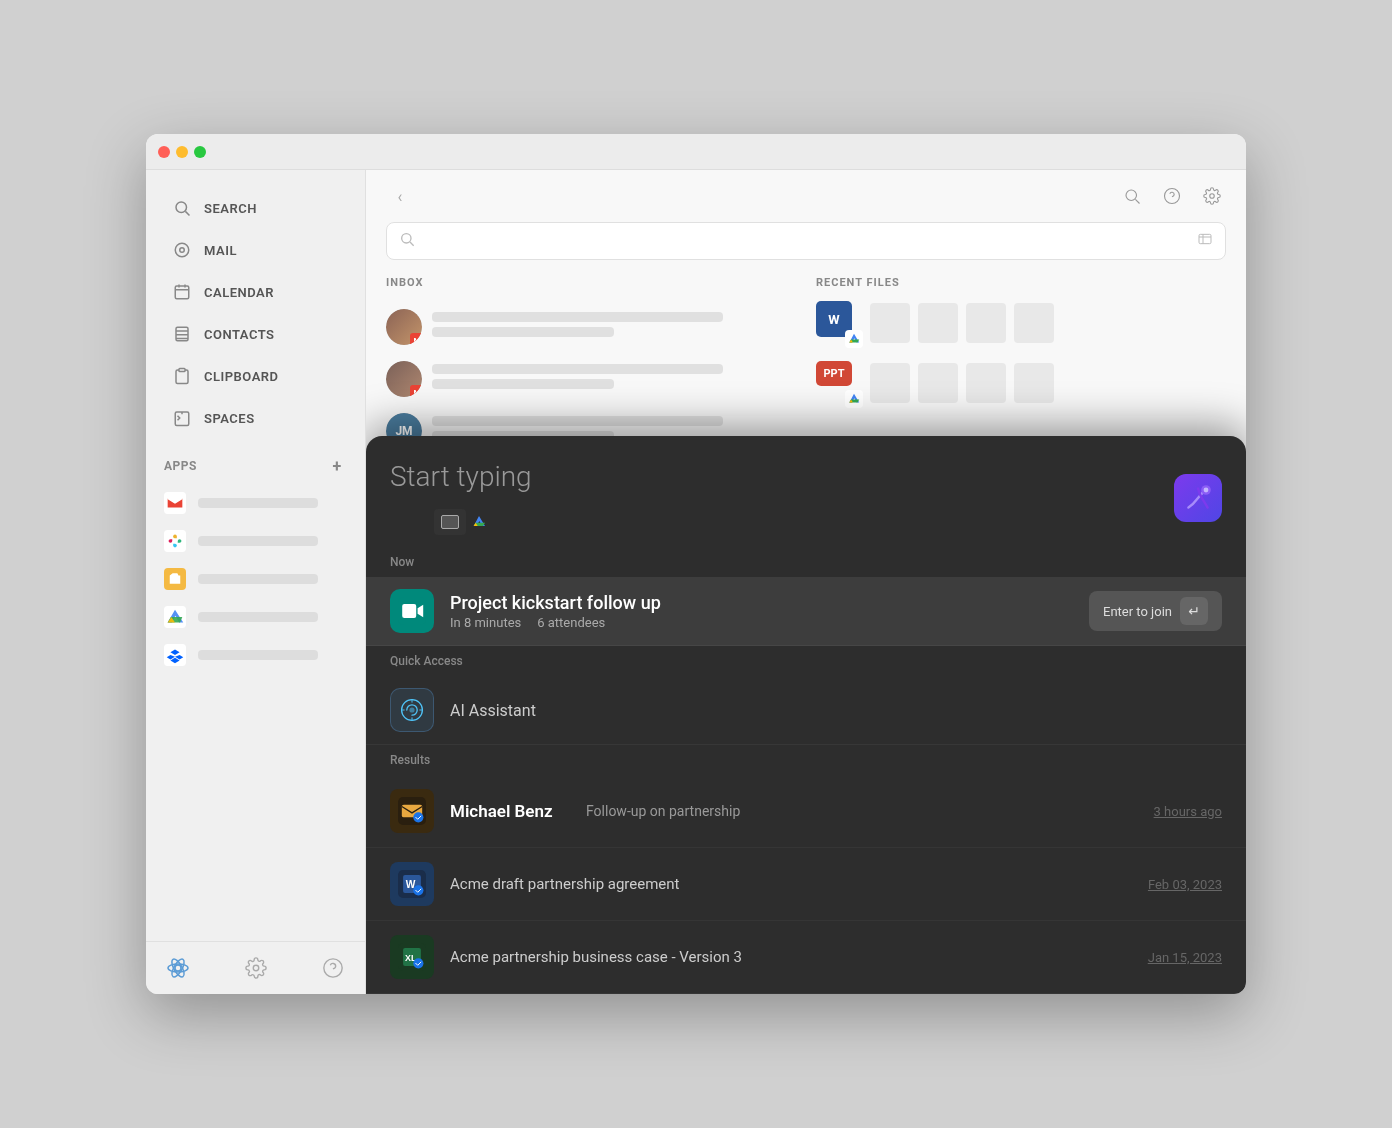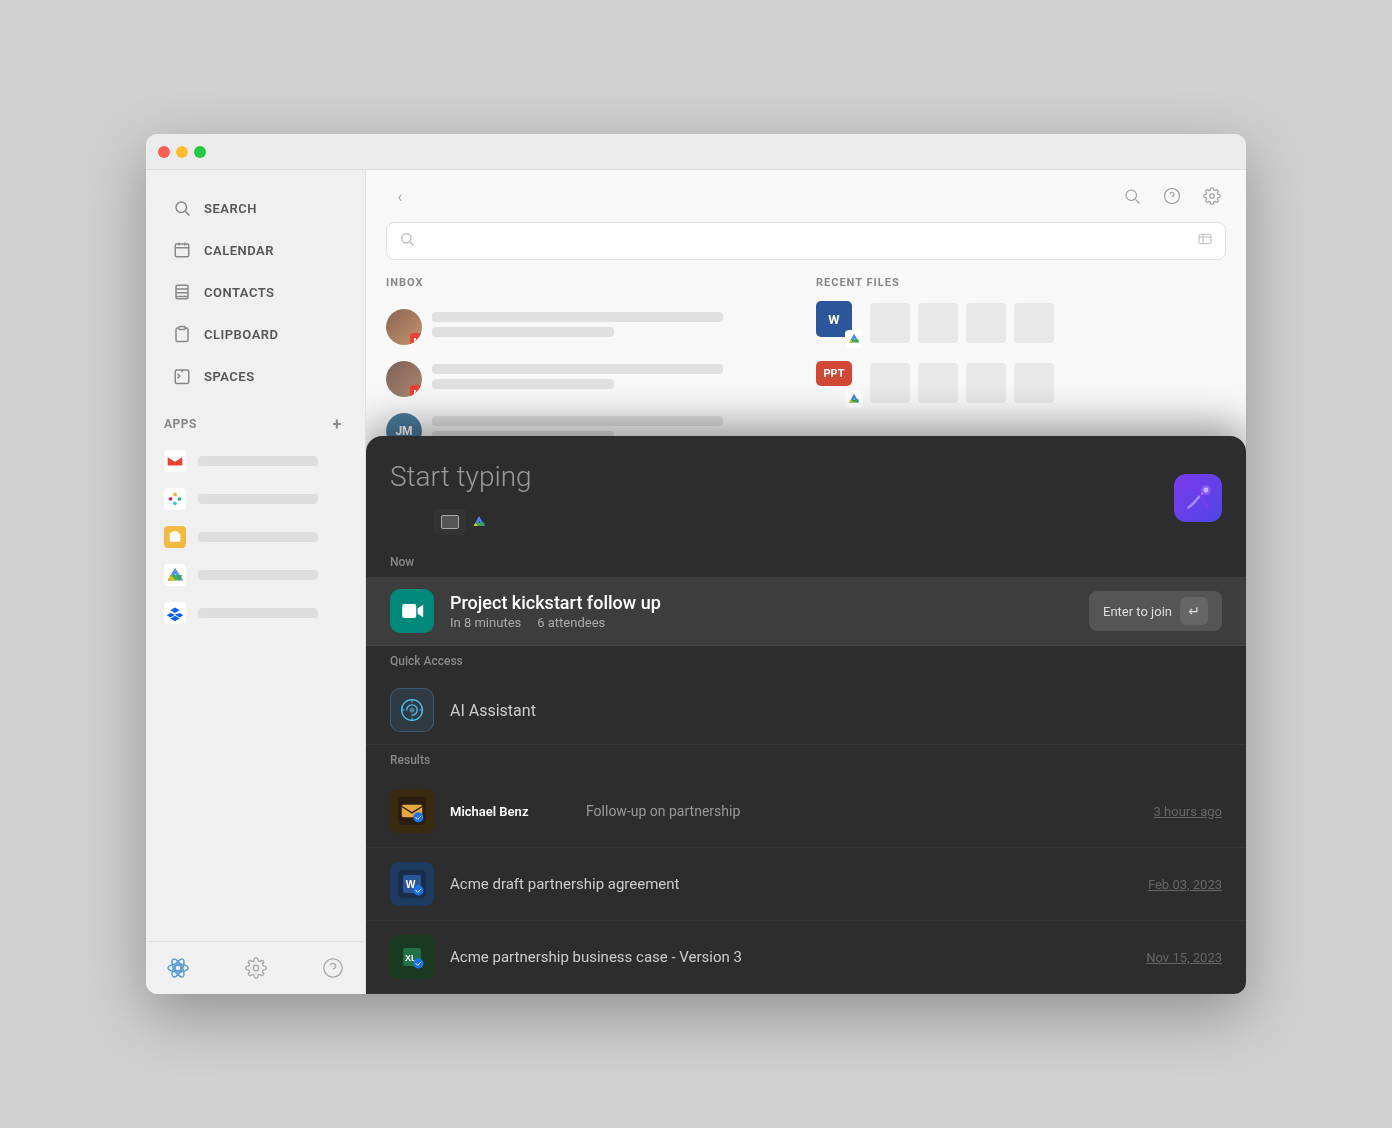--- a/index.html
+++ b/index.html
@@ -428,21 +428,21 @@
       justify-content: center;
       overflow: hidden;
     }
     .result-content {
       flex: 1;
       display: flex;
       align-items: center;
       gap: 16px;
     }
     .result-sender {
-      font-size: 13px;
+      font-size: 17px;
       color: #fff;
       font-weight: 600;
       min-width: 120px;
     }
     .result-subject {
       font-size: 14px;
       color: #999;
     }
     .result-time {
       font-size: 13px;
@@ -539,20 +539,29 @@
         <div class="nav-item">
           <div class="nav-icon">
             <svg class="icon-svg" viewBox="0 0 24 24" fill="none" stroke="currentColor" stroke-width="2">
               <circle cx="11" cy="11" r="7"></circle>
                 <line x1="16.5" y1="16.5" x2="22" y2="22"></line>
             </svg>
           </div>
           <span>SEARCH</span>
         </div>
 
+        <div class="nav-item">
+          <div class="nav-icon">
+            <svg class="icon-svg" viewBox="0 0 24 24" fill="none" stroke="currentColor" stroke-width="2">
+              <circle cx="12" cy="12" r="9"></circle>
+                <circle cx="12" cy="12" r="3"></circle>
+            </svg>
+          </div>
+          <span>MAIL</span>
+        </div>
 
         <div class="nav-item">
           <div class="nav-icon">
             <svg class="icon-svg" viewBox="0 0 24 24" fill="none" stroke="currentColor" stroke-width="2">
               <rect x="3" y="4" width="18" height="17" rx="2"></rect>
               <line x1="3" y1="9" x2="21" y2="9"></line>
               <line x1="8" y1="2" x2="8" y2="6"></line>
               <line x1="16" y1="2" x2="16" y2="6"></line>
             </svg>
           </div>
@@ -915,19 +924,19 @@
             <svg width="28" height="28" viewBox="0 0 44 44" fill="none">
               <rect width="44" height="44" rx="8" fill="#1a3a22"></rect>
               <rect x="8" y="8" width="28" height="28" rx="3" fill="#217346"></rect>
               <text x="11" y="28" fill="white" font-size="14" font-weight="bold" font-family="Arial">XL</text>
               <circle cx="32" cy="32" r="8" fill="#1a73e8"></circle>
               <path d="M28 32l3 3 5-5" stroke="white" stroke-width="1.5" stroke-linecap="round"></path>
             </svg>
           </div>
           <div class="result-content">
             <span class="result-filename">Acme partnership business case - Version 3</span>
-            <span class="result-time">Nov 15, 2023</span>
+            <span class="result-time">Jan 15, 2023</span>
           </div>
         </div>
       </div>
     </div>
   </div>
 </div>
 
 </body></html>

